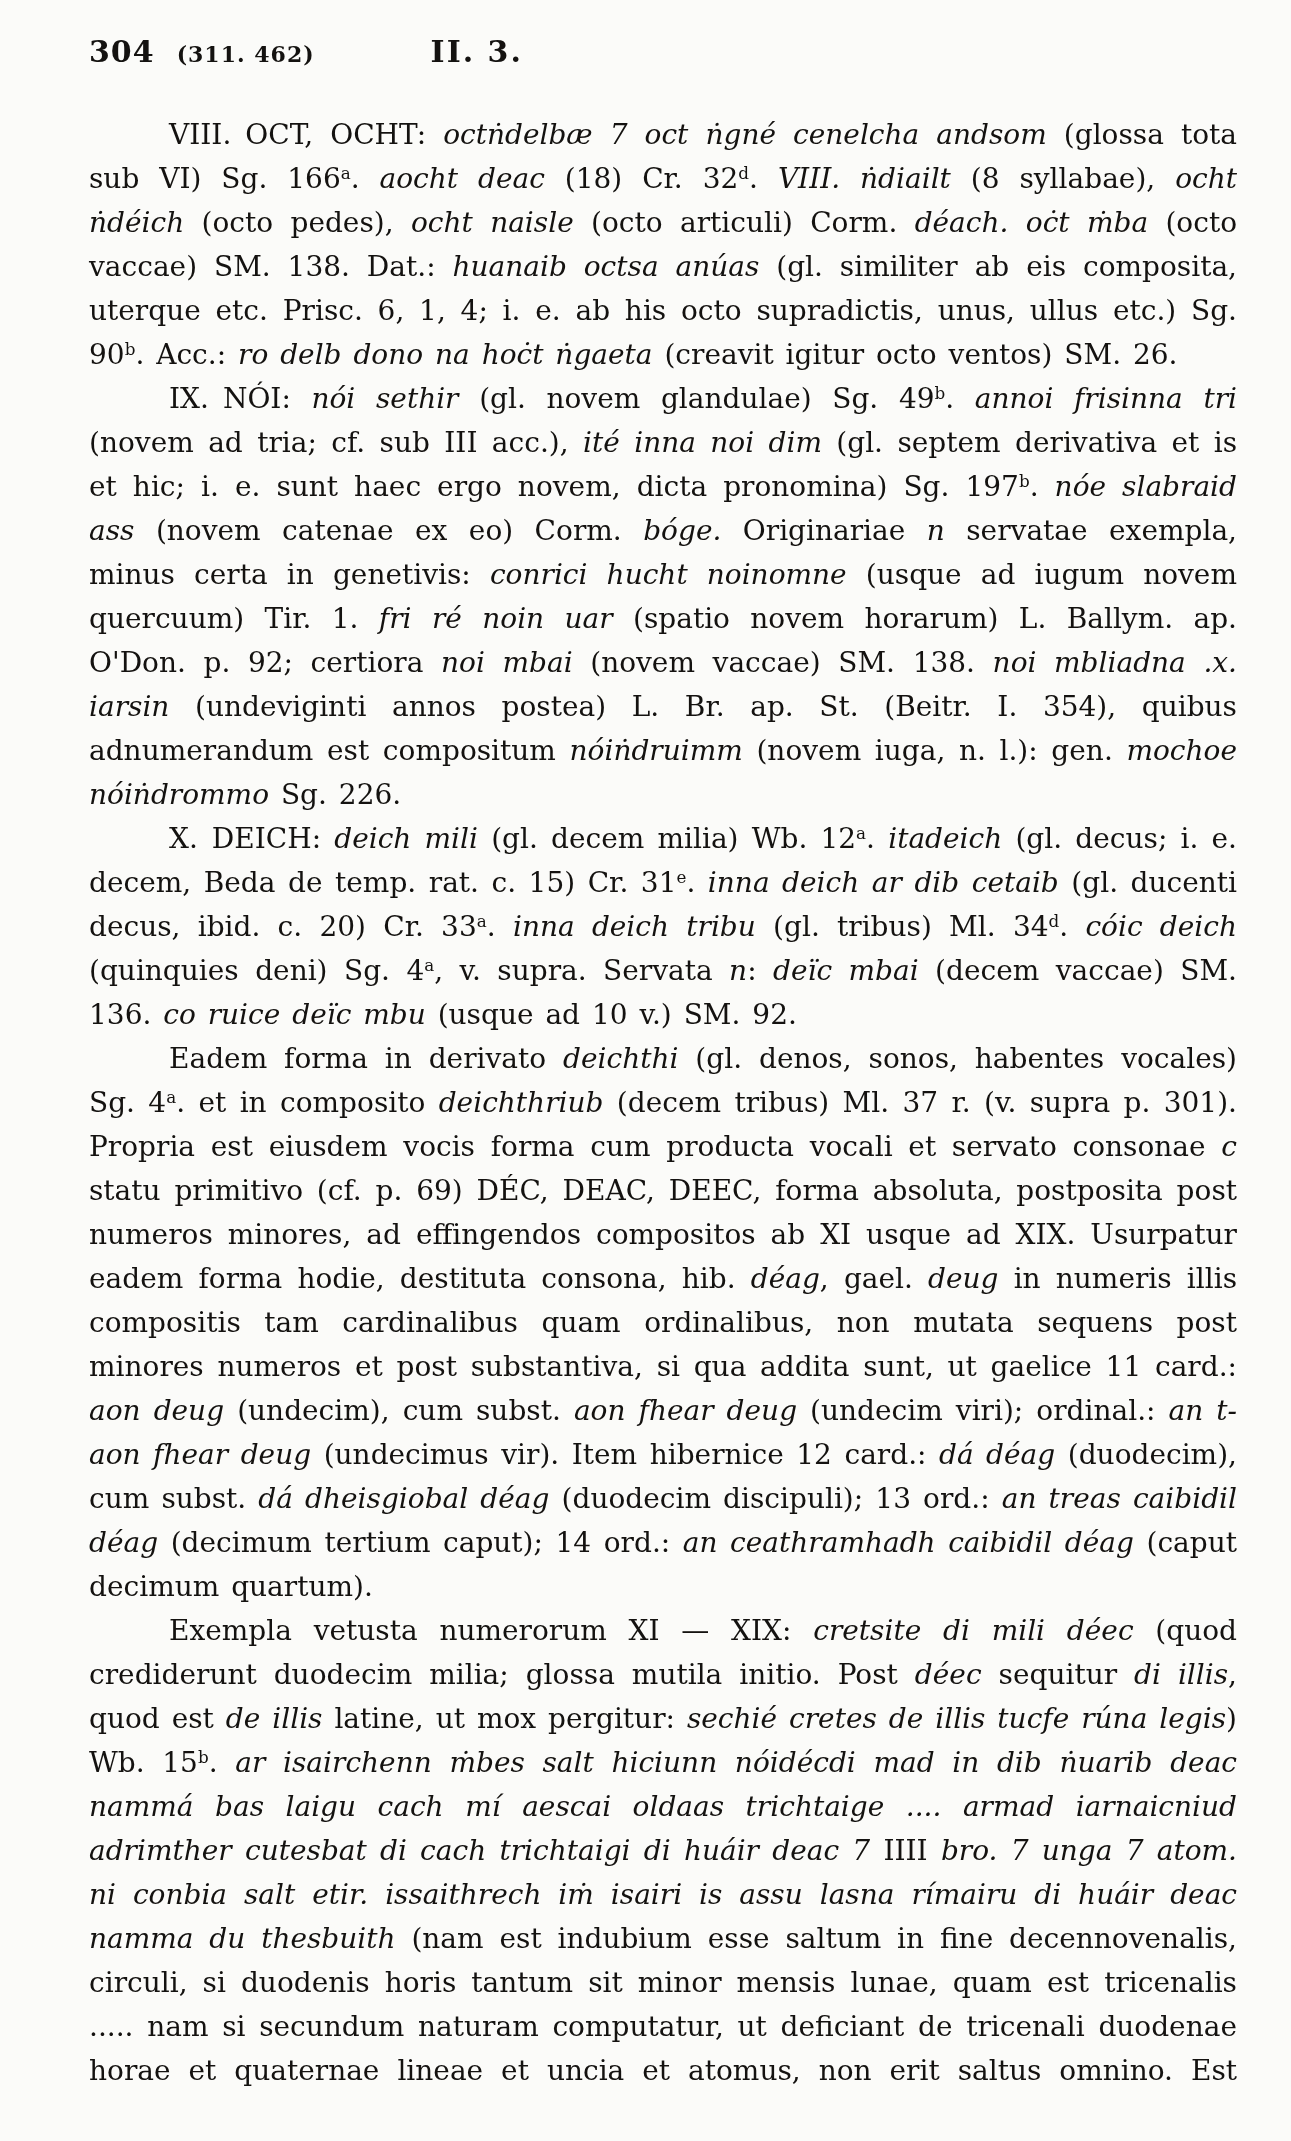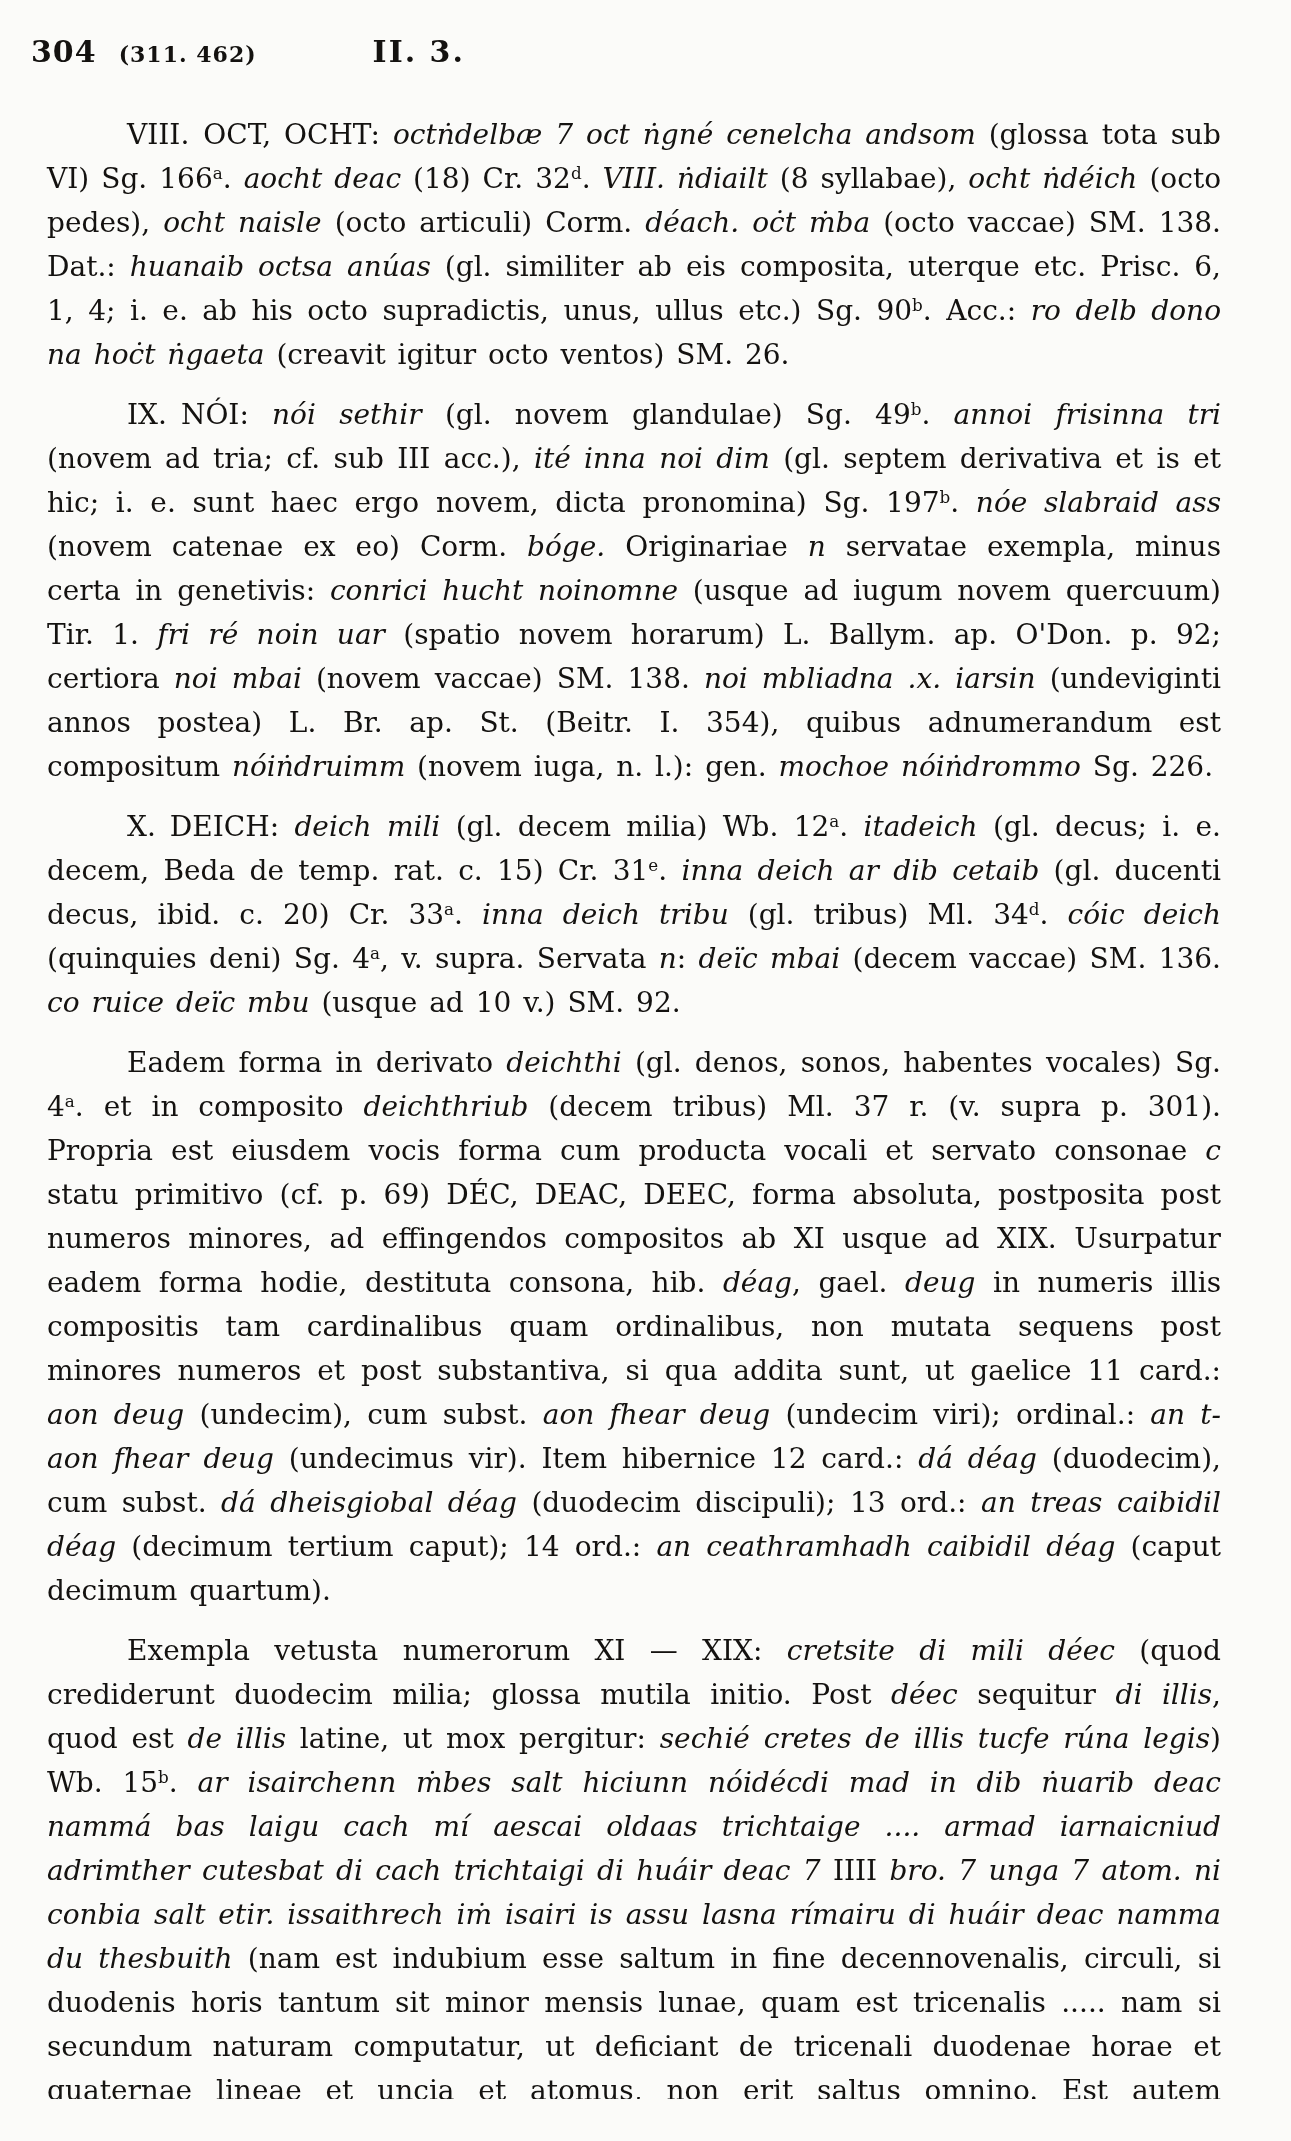--- a/index.html
+++ b/index.html
@@ -9,21 +9,21 @@
   html,body{margin:0;padding:0;}
   body{
     width:1291px;height:2141px;
     background:var(--paper);
     font-family:"DejaVu Serif", "Liberation Serif", serif;
     color:var(--ink);
   }
   .page{
     box-sizing:border-box;
     width:1291px;height:2099px;
-    padding:34px 54px 0 31px;
+    padding:34px 54px 0 89px;
     overflow:hidden;
   }
   .header{
     display:flex;
     align-items:baseline;
     margin:0 0 44px 0;
     white-space:nowrap;
   }
   .pagenum{
     font-size:30px;font-weight:700;letter-spacing:1px;
@@ -37,21 +37,21 @@
   .running-title{
     font-size:25px;font-weight:700;margin-left:20px;letter-spacing:2px;
   }
   .body-text{
     font-size:28px;
     line-height:44px;
     text-align:justify;
     word-spacing:3px;
   }
   .para{
-    margin:16px;
+    margin:0;
     text-indent:80px;
   }
   .it{font-style:italic;}
   .sup{
     font-size:60%;
     position:relative;
     top:-0.55em;
     line-height:0;
   }
 </style>

